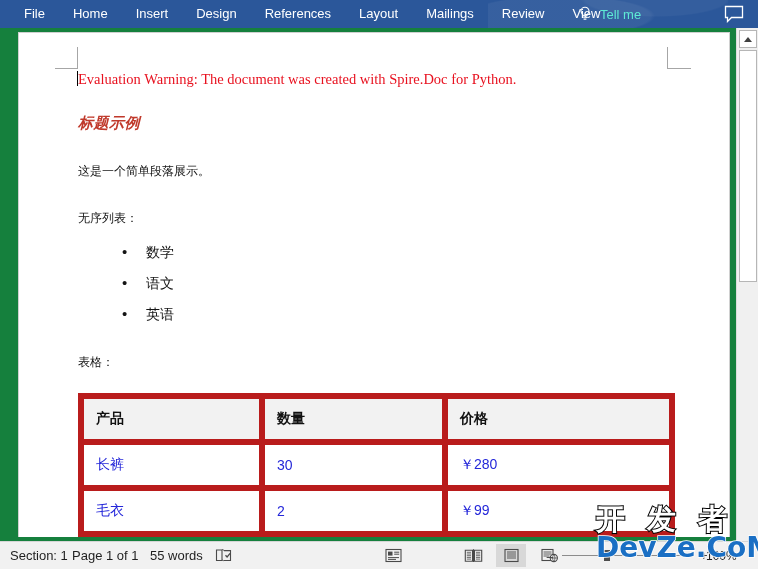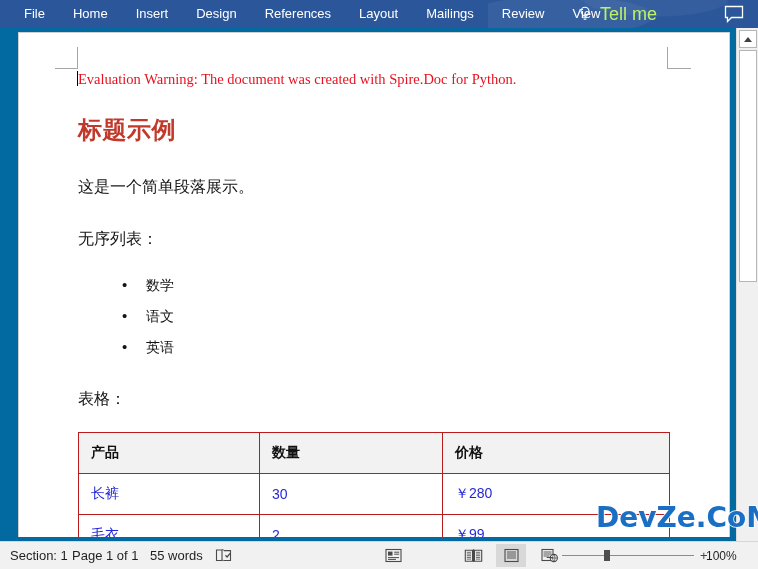--- a/index.html
+++ b/index.html
@@ -49,41 +49,41 @@
   }
   .tellme-wrap {
     position: absolute;
     left: 578px; top: 0;
     height: 28px;
     display: flex;
     align-items: center;
     gap: 8px;
   }
   .tellme-label {
-    color: #bef264;
-    font-size: 18px;
+    color: #5eead4;
+    font-size: 13px;
     white-space: nowrap;
   }
   .bulb {
     width: 14px; height: 16px;
     position: relative;
   }
   .bulb svg { display: block; }
   .share-icon {
     position: absolute;
     right: 14px; top: 5px;
     width: 20px; height: 18px;
   }
 
   
   #workspace {
     position: absolute;
     left: 0; top: 28px;
     width: 758px; height: 513px;
-    background: #0369a1;
+    background: #15803d;
     overflow: hidden;
   }
   #page {
     position: absolute;
     left: 18px; top: 4px;
     width: 712px;
     height: 505px;
     background: #ffffff;
     border: 1px solid #d0d0d0;
     border-bottom: none;
@@ -116,34 +116,35 @@
   .eval-warning {
     font-family: "Liberation Serif", serif;
     font-size: 14.5px;
     color: #e8111f;
     margin: 0;
     padding-top: 2px;
     white-space: nowrap;
   }
   h1.doc-heading {
     font-family: "Liberation Sans", sans-serif;
-    font-size: 24px;
+    font-size: 15px;
     font-weight: bold;
     color: #c0392b;
     margin: 26px 0 0 0;
     letter-spacing: .5px;
+    font-style: italic;
   }
   p.doc-p {
-    font-size: 16px;
+    font-size: 12px;
     color: #141414;
     margin: 30px 0 0 0;
     line-height: 1.4;
   }
   ul.doc-list {
-    margin: 24px 0 0 0;
+    margin: 15px 0 0 0;
     padding-left: 44px;
     list-style: none;
   }
   ul.doc-list li {
     font-size: 14px;
     color: #141414;
     line-height: 1.45;
     margin-bottom: 11px;
     position: relative;
     padding-left: 24px;
@@ -157,21 +158,21 @@
   }
 
   
   table.doc-table {
     margin-top: 22px;
     border-collapse: collapse;
     width: 591px;
     table-layout: fixed;
   }
   table.doc-table td {
-    border: 1px solid #b91c1c;
+    border: 6px solid #b91c1c;
     height: 40px;
     padding: 0 12px;
     font-size: 14px;
     vertical-align: middle;
   }
   table.doc-table tr.hdr td {
     background: #f2f2f2;
     color: #111111;
     font-weight: bold;
   }
@@ -467,14 +468,15 @@
     <span class="zminus">−</span>
     <div class="zline"></div>
     <div class="zhandle"></div>
     <span class="zplus">+</span>
   </div>
 
   <div class="zoom-pct">100%</div>
 </div>
 
 <div id="watermark">
+  <div class="wm-cn">开 发 者</div>
   <div class="wm-en">DevZe.CoM</div>
 </div>
 
 </body></html>

